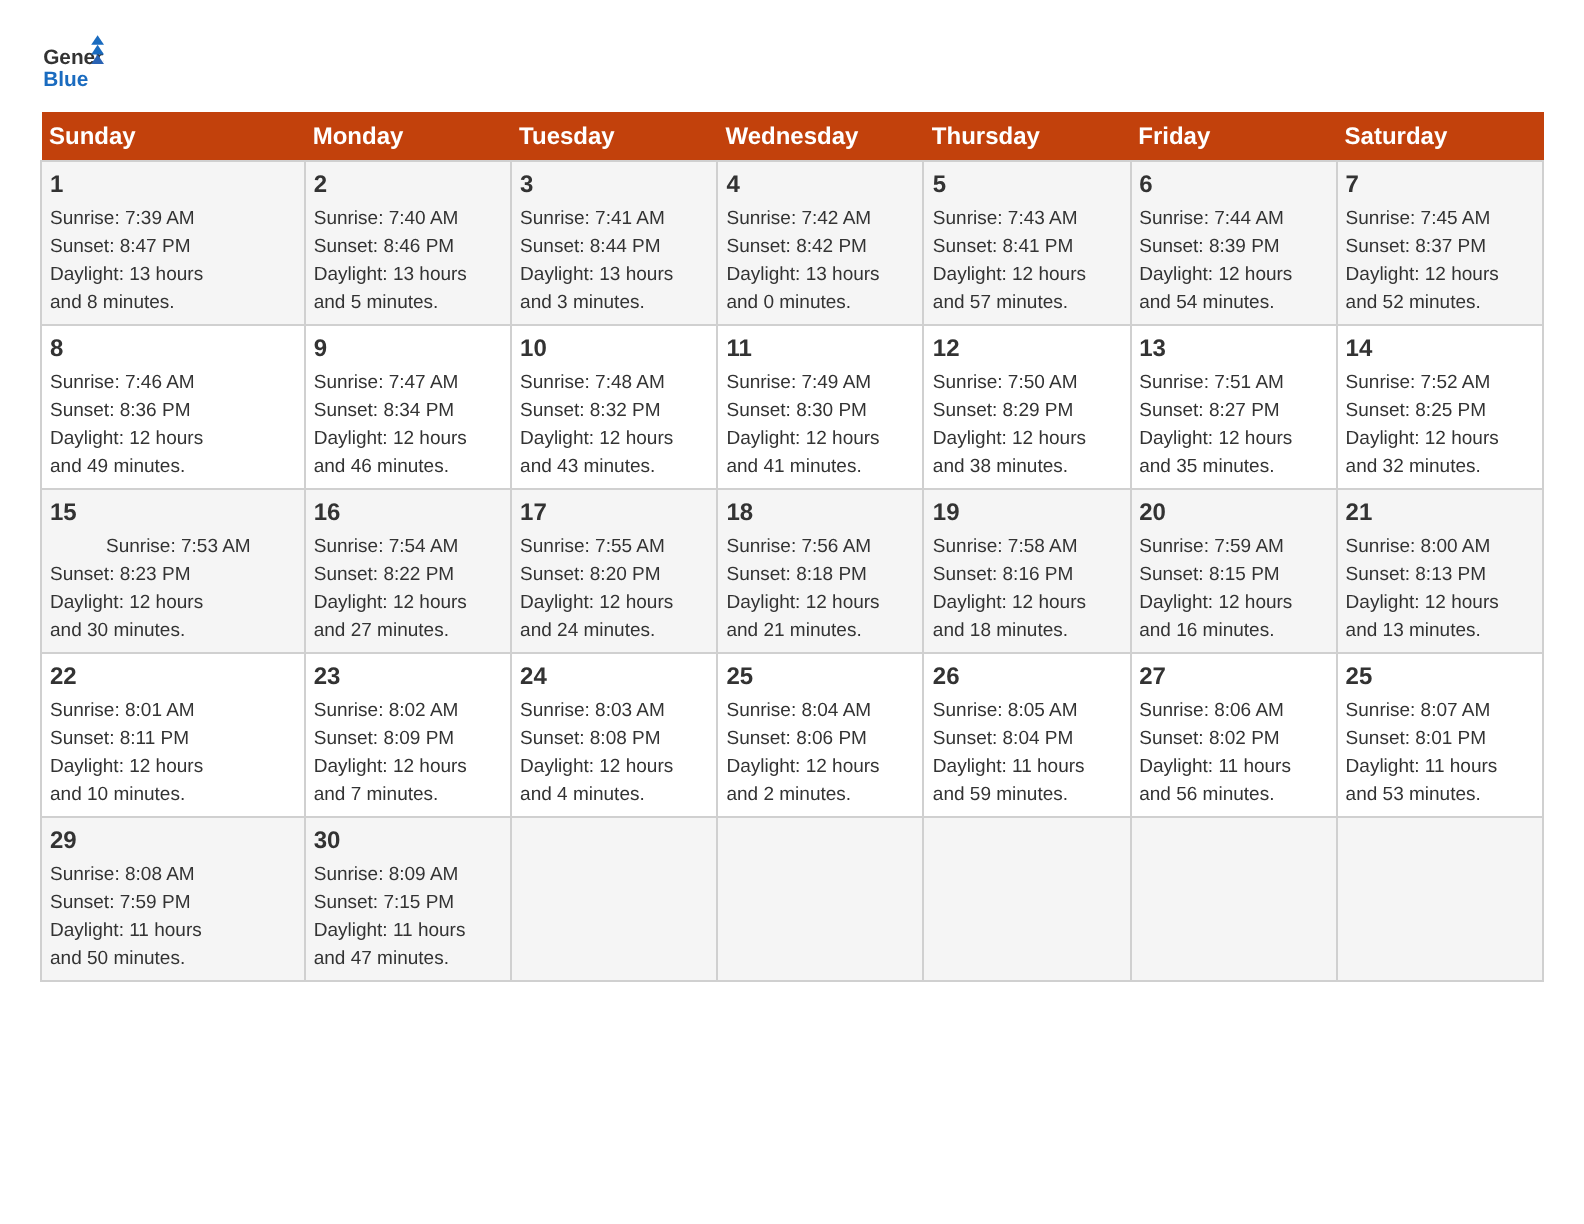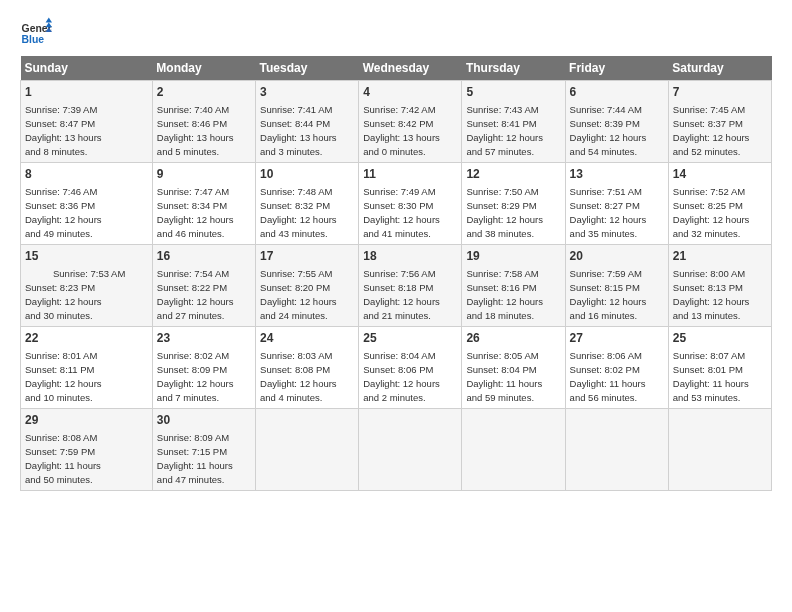--- a/index.html
+++ b/index.html
@@ -42,21 +42,21 @@
     .subtitle {
       font-size: 13px;
       color: #555;
     }
     table {
       width: 100%;
       border-collapse: collapse;
       font-size: 10px;
     }
     thead tr th {
-      background-color: #737373;
+      background-color: #c2410c;
       color: #fff;
       padding: 5px 4px;
       text-align: left;
       font-size: 12px;
       font-weight: bold;
     }
     tbody tr td {
       border: 1px solid #d0d0d0;
       vertical-align: top;
       padding: 3px 4px;

